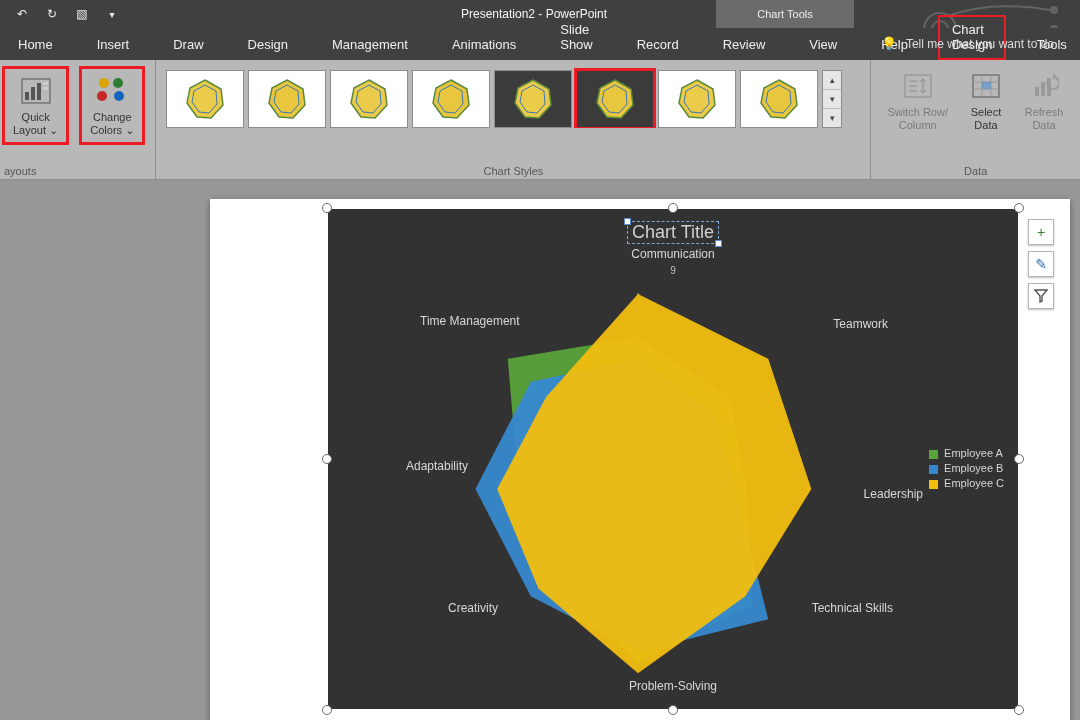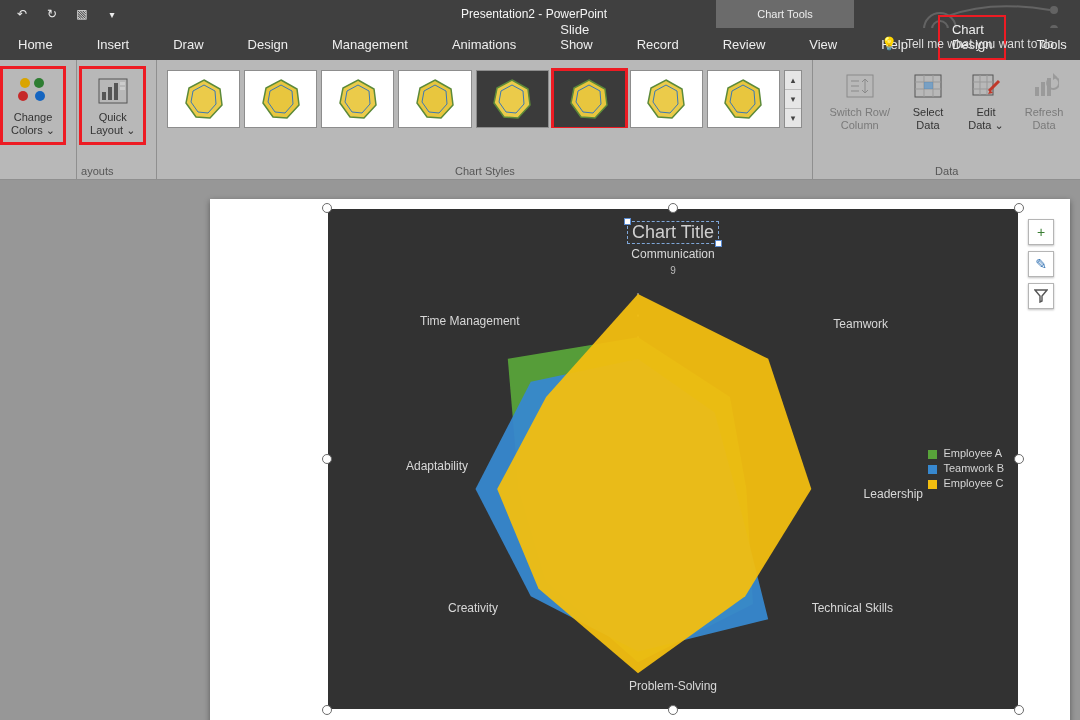--- a/index.html
+++ b/index.html
@@ -122,57 +122,57 @@
   <div class="tab active">Chart Design</div>
   <div class="tab">Tools</div>
   <div id="tellme">
     <span class="bulb">💡</span>
     <span>Tell me what you want to do</span>
   </div>
 </div>
 
 <div id="ribbon">
 
-  <div class="group" style="border-left:none;padding-left:0;">
-    <div class="hl-box">
-      <div class="big-btn">
-        <span class="ico">
-          <span class="color-dots">
-            <span style="left:2px;top:0;background:#D9A400;"></span>
-            <span style="left:16px;top:0;background:#2E7D32;"></span>
-            <span style="left:0;top:13px;background:#C62828;"></span>
-            <span style="left:17px;top:13px;background:#1565C0;"></span>
-          </span>
-        </span>
-        <span style="white-space:pre-line;">Change
-Colors ⌄</span>
-      </div>
-    </div>
-  </div>
-
   <div class="group" style="padding-left:2px;">
     <div class="hl-box">
       <div class="big-btn">
         <span class="ico">
           <svg width="30" height="26" viewBox="0 0 30 26">
               <rect x="1" y="1" width="28" height="24" fill="none" stroke="#555"></rect>
               <rect x="4" y="14" width="4" height="8" fill="#555"></rect>
               <rect x="10" y="9" width="4" height="13" fill="#555"></rect>
               <rect x="16" y="5" width="4" height="17" fill="#555"></rect>
               <rect x="22" y="4" width="5" height="3" fill="#ccc"></rect>
               <rect x="22" y="9" width="5" height="3" fill="#ccc"></rect>
             </svg>
         </span>
         <span style="white-space:pre-line;">Quick
 Layout ⌄</span>
       </div>
     </div>
     <div class="group-label" style="text-align:left;padding-left:4px;">ayouts</div>
   </div>
 
+  <div class="group" style="border-left:none;padding-left:0;">
+    <div class="hl-box">
+      <div class="big-btn">
+        <span class="ico">
+          <span class="color-dots">
+            <span style="left:2px;top:0;background:#D9A400;"></span>
+            <span style="left:16px;top:0;background:#2E7D32;"></span>
+            <span style="left:0;top:13px;background:#C62828;"></span>
+            <span style="left:17px;top:13px;background:#1565C0;"></span>
+          </span>
+        </span>
+        <span style="white-space:pre-line;">Change
+Colors ⌄</span>
+      </div>
+    </div>
+  </div>
+
   <div class="group" style="flex:1;min-width:0;">
     <div id="style-gallery">
         <div class="style-thumb">
           <svg class="thumb-radar" viewBox="0 0 44 44">
             <polygon points="22,3 38,12 40,28 28,41 14,40 4,26 7,11" fill="#EBCB4A" stroke="#5C8A3A" stroke-width="1.5"></polygon>
             <polygon points="22,8 33,14 34,27 26,36 16,35 9,25 11,14" fill="none" stroke="#3C78B4"></polygon>
           </svg>
         </div>
         <div class="style-thumb">
           <svg class="thumb-radar" viewBox="0 0 44 44">
@@ -241,32 +241,20 @@
     <div class="big-btn">
       <span class="ico">
         <svg width="30" height="26">
             <rect x="2" y="2" width="26" height="22" fill="none" stroke="#555"></rect>
             <path d="M2 9h26M2 16h26M11 2v22M20 2v22" stroke="#999"></path>
             <rect x="11" y="9" width="9" height="7" fill="#3788CF" opacity=".5"></rect>
           </svg>
       </span>
       <span style="white-space:pre-line;">Select
 Data</span>
-    </div>
-    <div class="big-btn">
-      <span class="ico">
-        <svg width="30" height="26">
-            <rect x="2" y="2" width="20" height="20" fill="none" stroke="#555"></rect>
-            <path d="M2 9h20M2 16h20M9 2v20M16 2v20" stroke="#999"></path>
-            <path d="M18 18 L28 8" stroke="#C0392B" stroke-width="3"></path>
-            <path d="M17 21 L19 17 L22 20 Z" fill="#C0392B"></path>
-          </svg>
-      </span>
-      <span style="white-space:pre-line;">Edit
-Data ⌄</span>
     </div>
     <div class="big-btn disabled">
       <span class="ico">
         <svg width="30" height="26">
             <rect x="6" y="14" width="4" height="9" fill="#9a9a9a"></rect>
             <rect x="12" y="9" width="4" height="14" fill="#9a9a9a"></rect>
             <rect x="18" y="5" width="4" height="18" fill="#9a9a9a"></rect>
             <path d="M24 4a6 6 0 1 1-5 3" stroke="#9a9a9a" fill="none" stroke-width="2"></path>
             <path d="M24 0l4 4-4 3z" fill="#9a9a9a"></path>
           </svg>
@@ -312,21 +300,21 @@
       <div class="axis-lbl" style="left:78px;top:250px;">Adaptability</div>
       <div class="axis-lbl" style="left:92px;top:105px;">Time Management</div>
 
       <div id="legend">
         <div>
             <span class="sw" style="background:var(--accent-green);"></span>
             <span>Employee A</span>
           </div>
         <div>
             <span class="sw" style="background:var(--accent-blue);"></span>
-            <span>Teamwork B</span>
+            <span>Employee B</span>
           </div>
         <div>
             <span class="sw" style="background:var(--accent-gold);"></span>
             <span>Employee C</span>
           </div>
       </div>
 
       <div class="sel-handle h-tl"></div>
       <div class="sel-handle h-tm"></div>
       <div class="sel-handle h-tr"></div>

